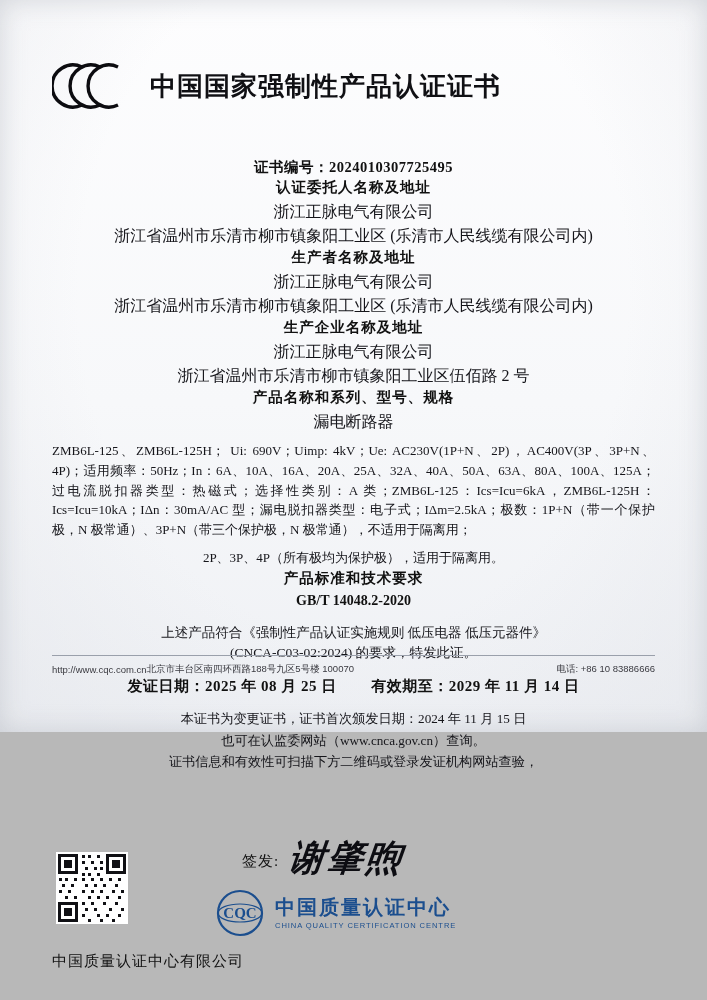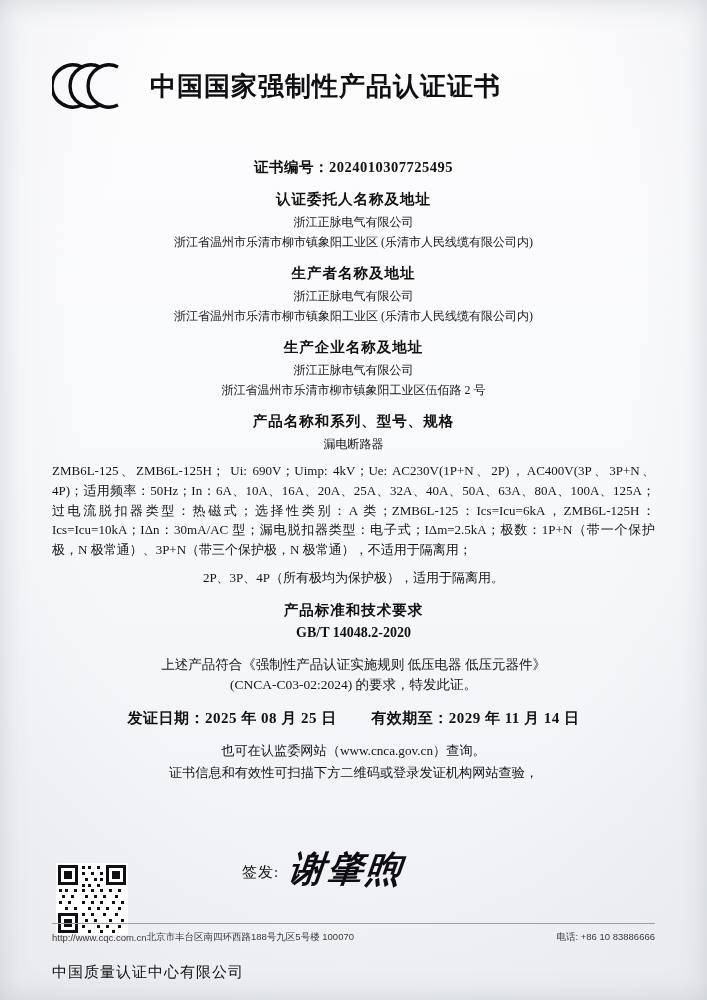--- a/index.html
+++ b/index.html
@@ -9,21 +9,21 @@
   }
   body {
     width: 707px;
     height: 1000px;
     overflow: hidden;
     font-family: "Liberation Serif", "DejaVu Serif", serif;
   }
   .page {
     position: relative;
     width: 707px;
-    height: 1000px;
+    height: 732px;
     background: #fde047;
     box-sizing: border-box;
   }
   
   .paper-tint {
     position: absolute;
     inset: 0;
     background:
       radial-gradient(ellipse at 50% 40%, rgba(255,255,255,0) 55%, rgba(226,228,233,0.55) 100%),
       linear-gradient(180deg, #fdfdfe 0%, #f7f8fa 55%, #eef0f4 100%);
@@ -73,27 +73,27 @@
     font-size: 14.5px;
     font-weight: bold;
     margin-top: 44px;
     letter-spacing: 0.5px;
     color: #111;
   }
   .sec-title {
     text-align: center;
     font-size: 14.5px;
     font-weight: bold;
-    margin-top: 13px;
+    margin-top: 1px;
     letter-spacing: 1px;
     color: #111;
   }
   .line {
     text-align: center;
-    font-size: 12px;
+    font-size: 16px;
     margin-top: 5px;
     color: #15151a;
   }
   .line.tight { margin-top: 3px; }
 
   .spec {
     margin-top: 8px;
     font-size: 13px;
     line-height: 1.52;
     text-align: justify;
@@ -280,20 +280,21 @@
       <div>(CNCA-C03-02:2024) 的要求，特发此证。</div>
     </div>
 
     <div class="dates">
       <span>发证日期：</span><span>2025 年 08 月 25 日</span>
       <span class="gap"></span>
       <span>有效期至：</span><span>2029 年 11 月 14 日</span>
     </div>
 
     <div class="notes">
+      <div>本证书为变更证书，证书首次颁发日期：2024 年 11 月 15 日</div>
       <div>也可在认监委网站（www.cnca.gov.cn）查询。</div>
       <div>证书信息和有效性可扫描下方二维码或登录发证机构网站查验，</div>
     </div>
 
     <div class="sig-zone">
 
       <div class="qr">
         <svg viewBox="0 0 72 72" width="72" height="72">
           <rect x="0" y="0" width="72" height="72" fill="#ffffff"></rect>
           <g fill="#101014">
@@ -362,20 +363,33 @@
               <rect x="56" y="67" width="3" height="3"></rect>
           </g>
         </svg>
       </div>
 
       <div class="sig-center">
         <div class="sig-label">签发:</div>
         <div class="sig-name">谢肇煦</div>
       </div>
 
+      <div class="cqc-block">
+        <div class="cqc-mark">
+          <svg viewBox="0 0 50 50" width="50" height="50">
+            <circle cx="25" cy="25" r="22" fill="none" stroke="#1b4e8e" stroke-width="2.2"></circle>
+            <ellipse cx="25" cy="25" rx="22" ry="9" fill="none" stroke="#1b4e8e" stroke-width="1.2"></ellipse>
+            <text x="25" y="30" font-family="Liberation Serif, serif" font-size="15" font-weight="bold" fill="#1b4e8e" text-anchor="middle">CQC</text>
+          </svg>
+        </div>
+        <div class="cqc-text">
+          <div class="cqc-cn">中国质量认证中心</div>
+          <div class="cqc-en">CHINA QUALITY CERTIFICATION CENTRE</div>
+        </div>
+      </div>
 
       <div class="company">中国质量认证中心有限公司</div>
     </div>
   </div>
 
   <div class="footer">
     <div class="footer-rule"></div>
     <div class="footer-row">
       <div class="footer-left">http://www.cqc.com.cn</div>
       <div class="footer-mid">北京市丰台区南四环西路188号九区5号楼  100070</div>

